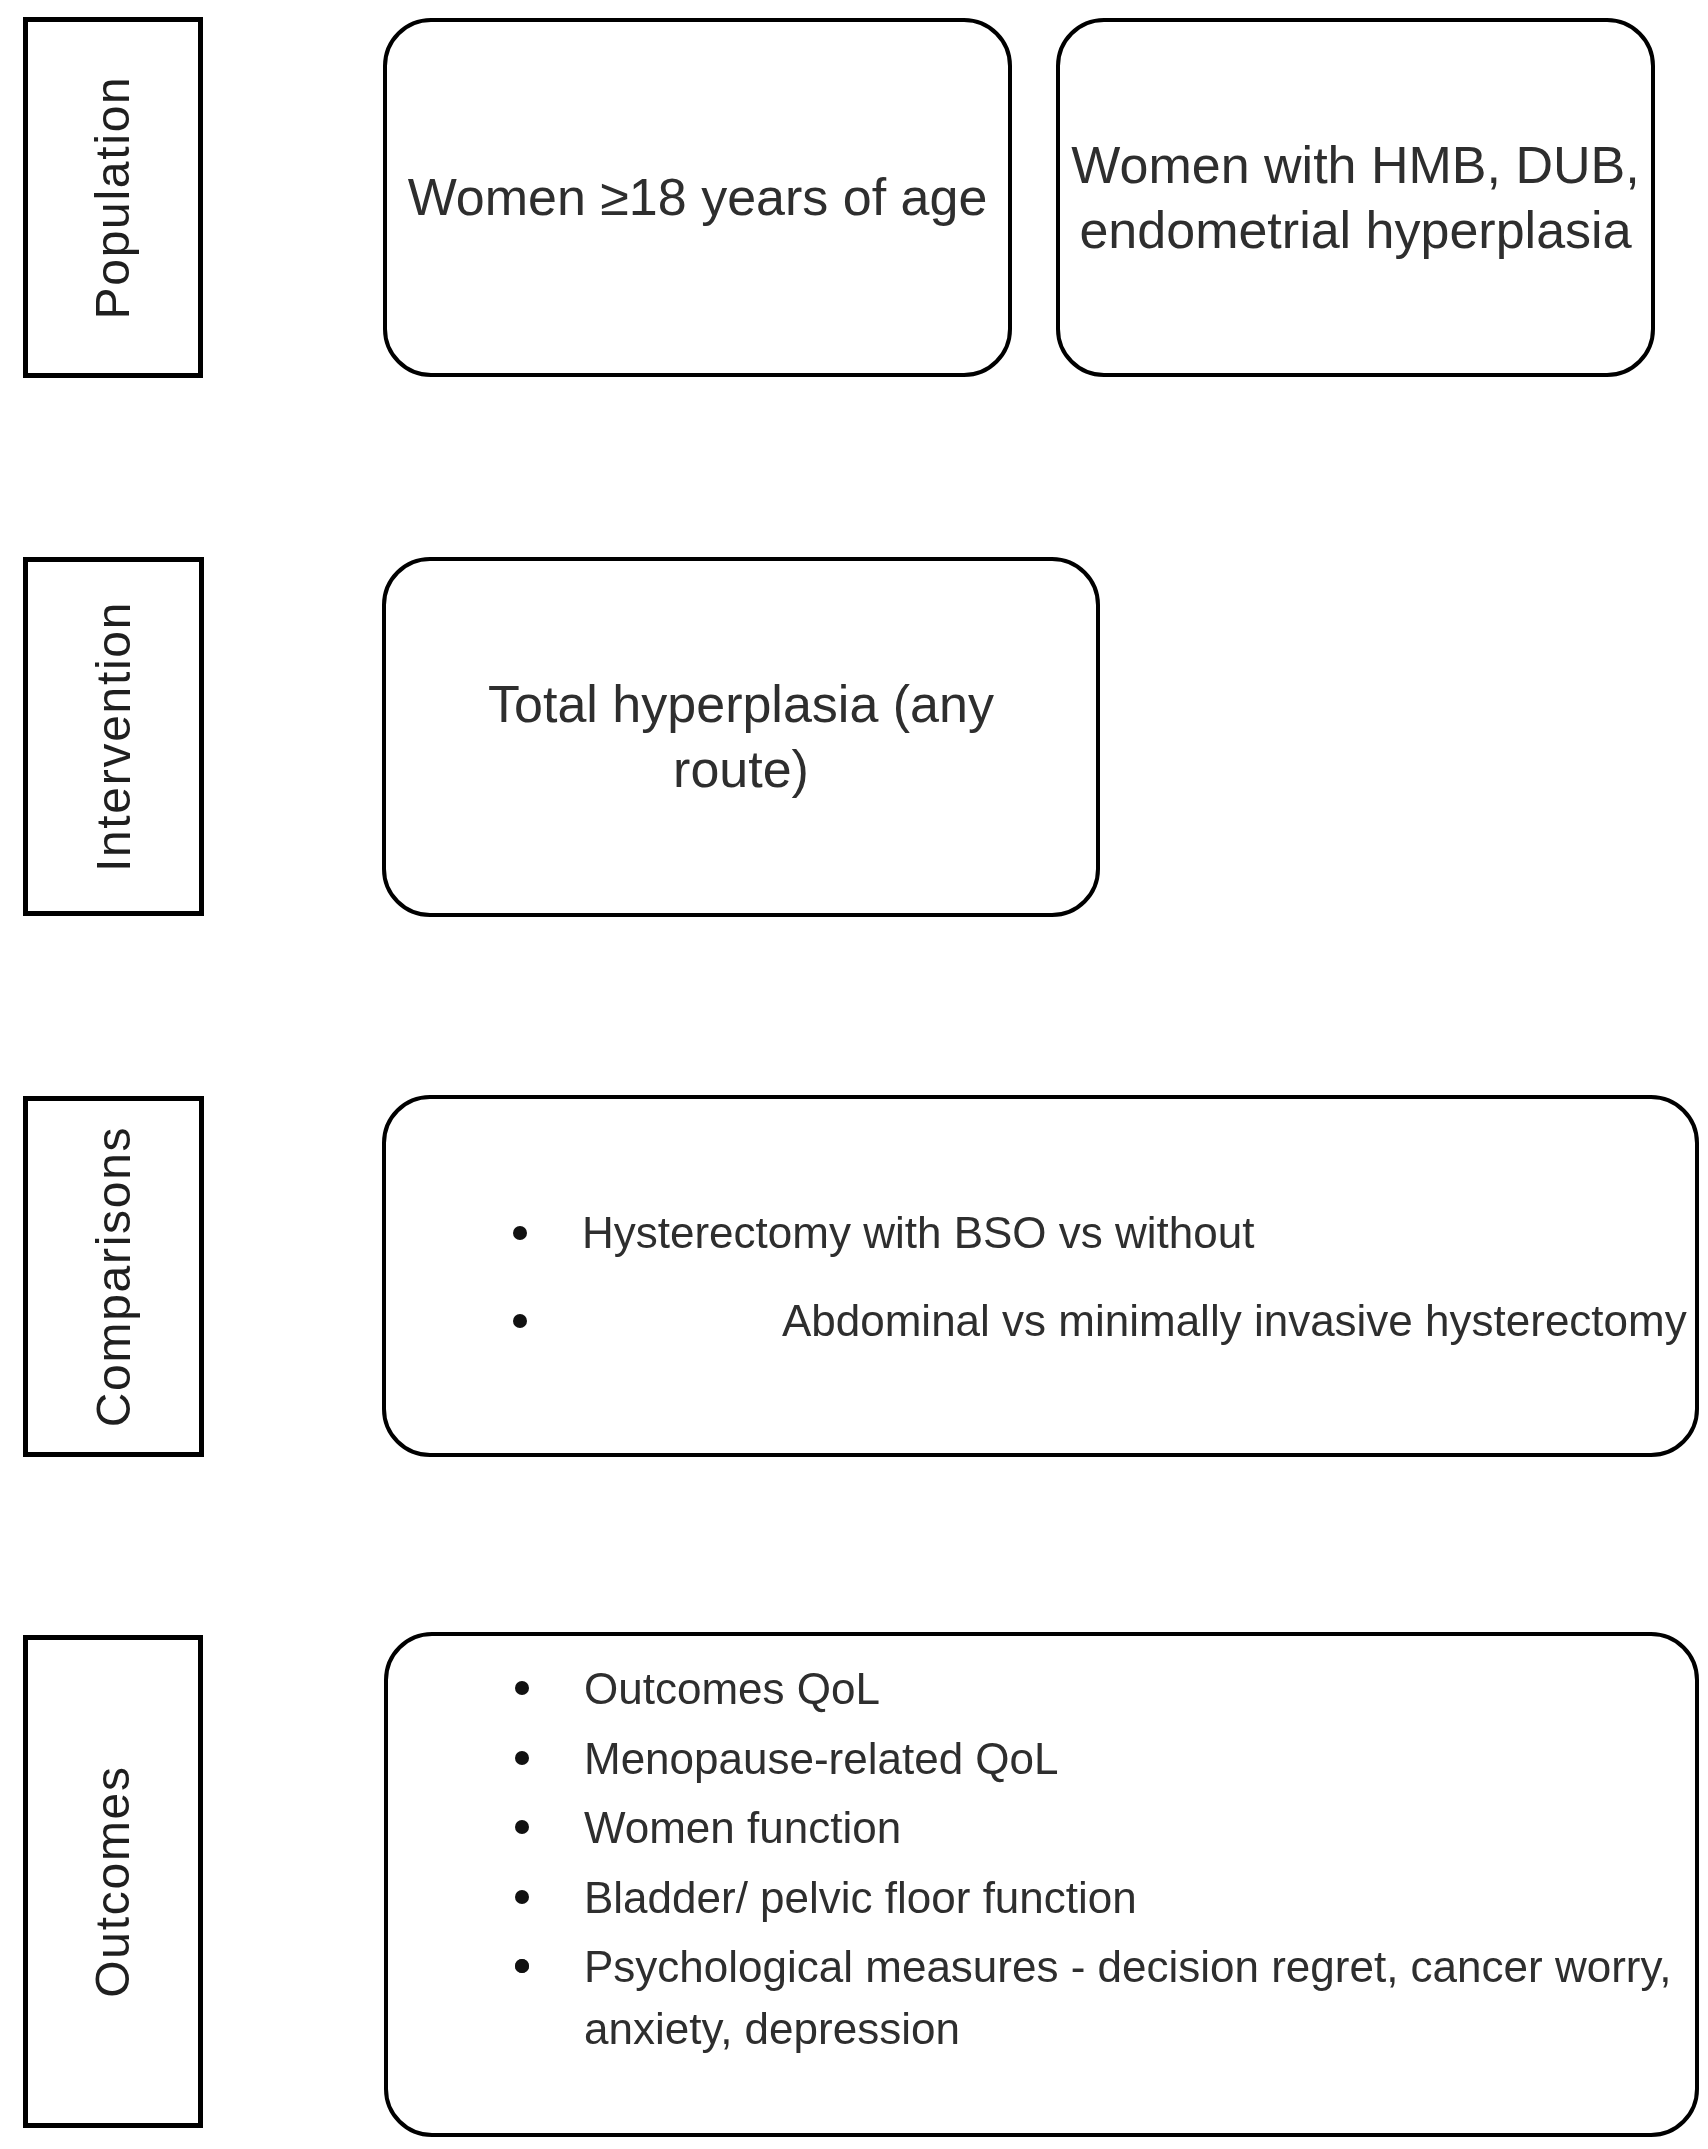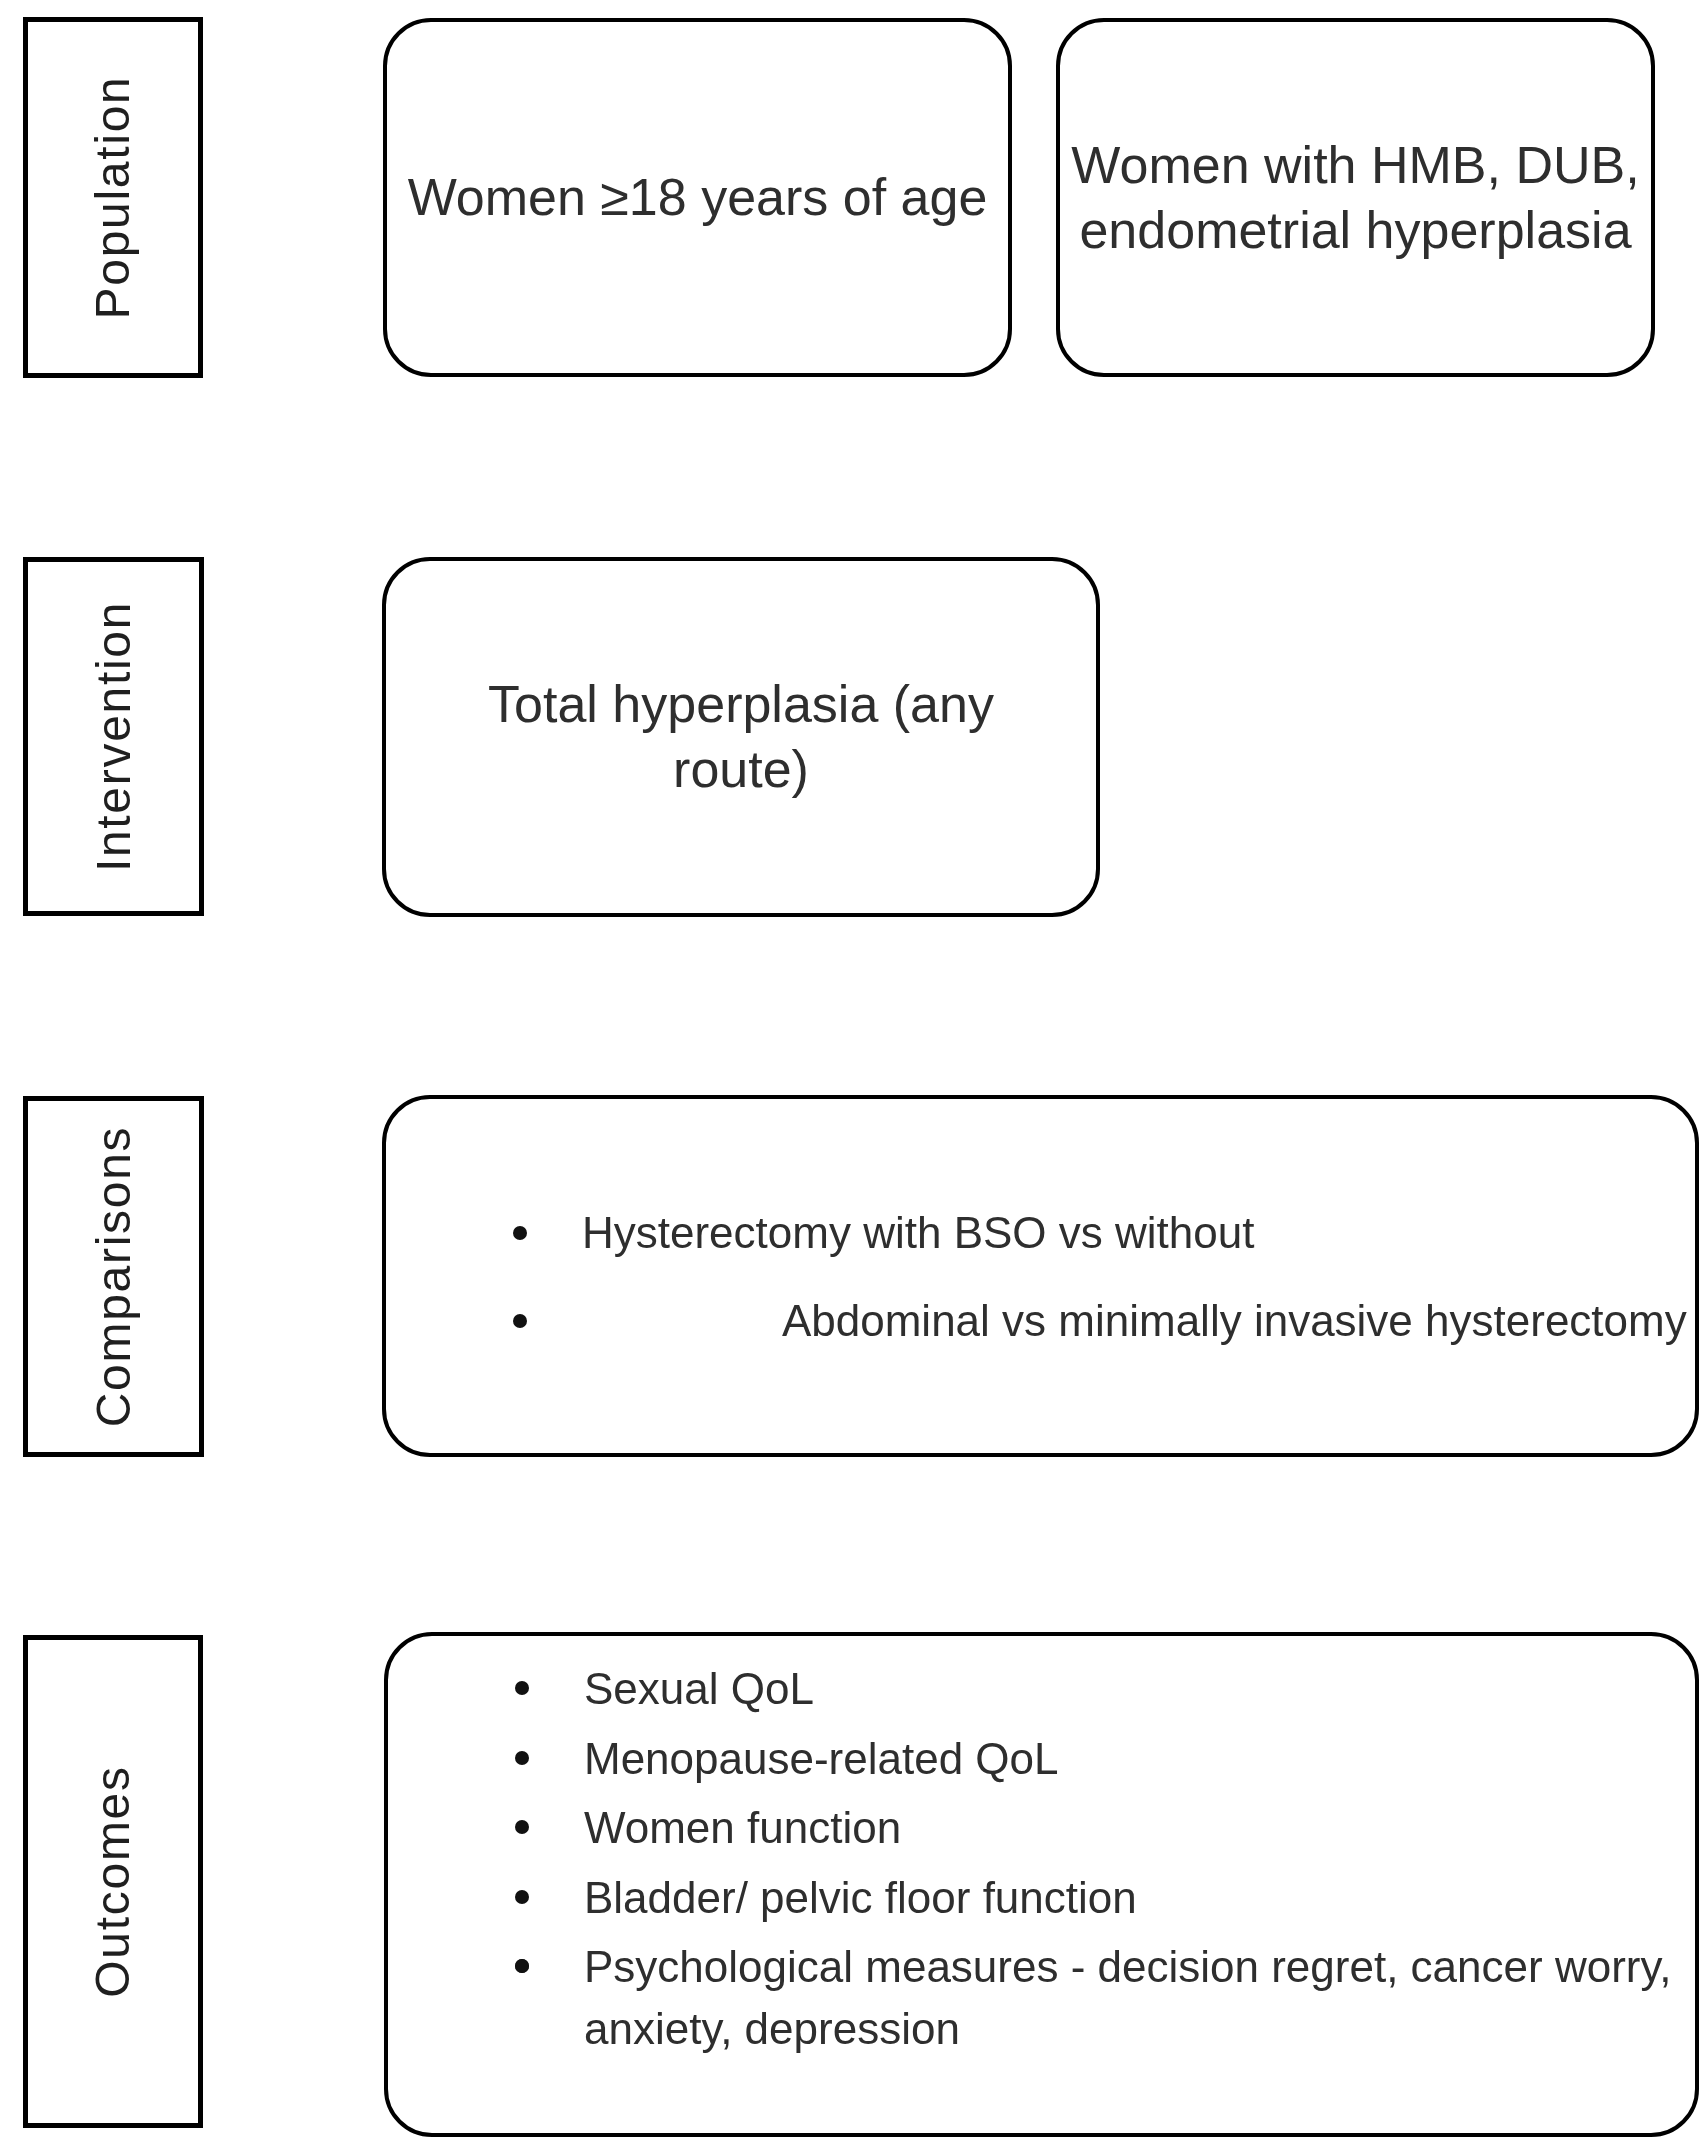--- a/index.html
+++ b/index.html
@@ -149,21 +149,21 @@
 
   <div class="label-box" style="left:22.5px; top:1635px; width:180px; height:493px;">
     <span class="vtext">Outcomes</span>
   </div>
 
   <div class="round-box v-top" style="left:384px; top:1632px; width:1315px; height:505px;">
     <div class="outcomes-box-inner">
       <div class="bullet-list outcomes-list">
         <div class="bullet-item">
           <span class="dot"></span>
-          <span>Sexual QoL</span>
+          <span>Outcomes QoL</span>
         </div>
         <div class="bullet-item">
           <span class="dot"></span>
           <span>Menopause-related QoL</span>
         </div>
         <div class="bullet-item">
           <span class="dot"></span>
           <span>Women function</span>
         </div>
         <div class="bullet-item">

